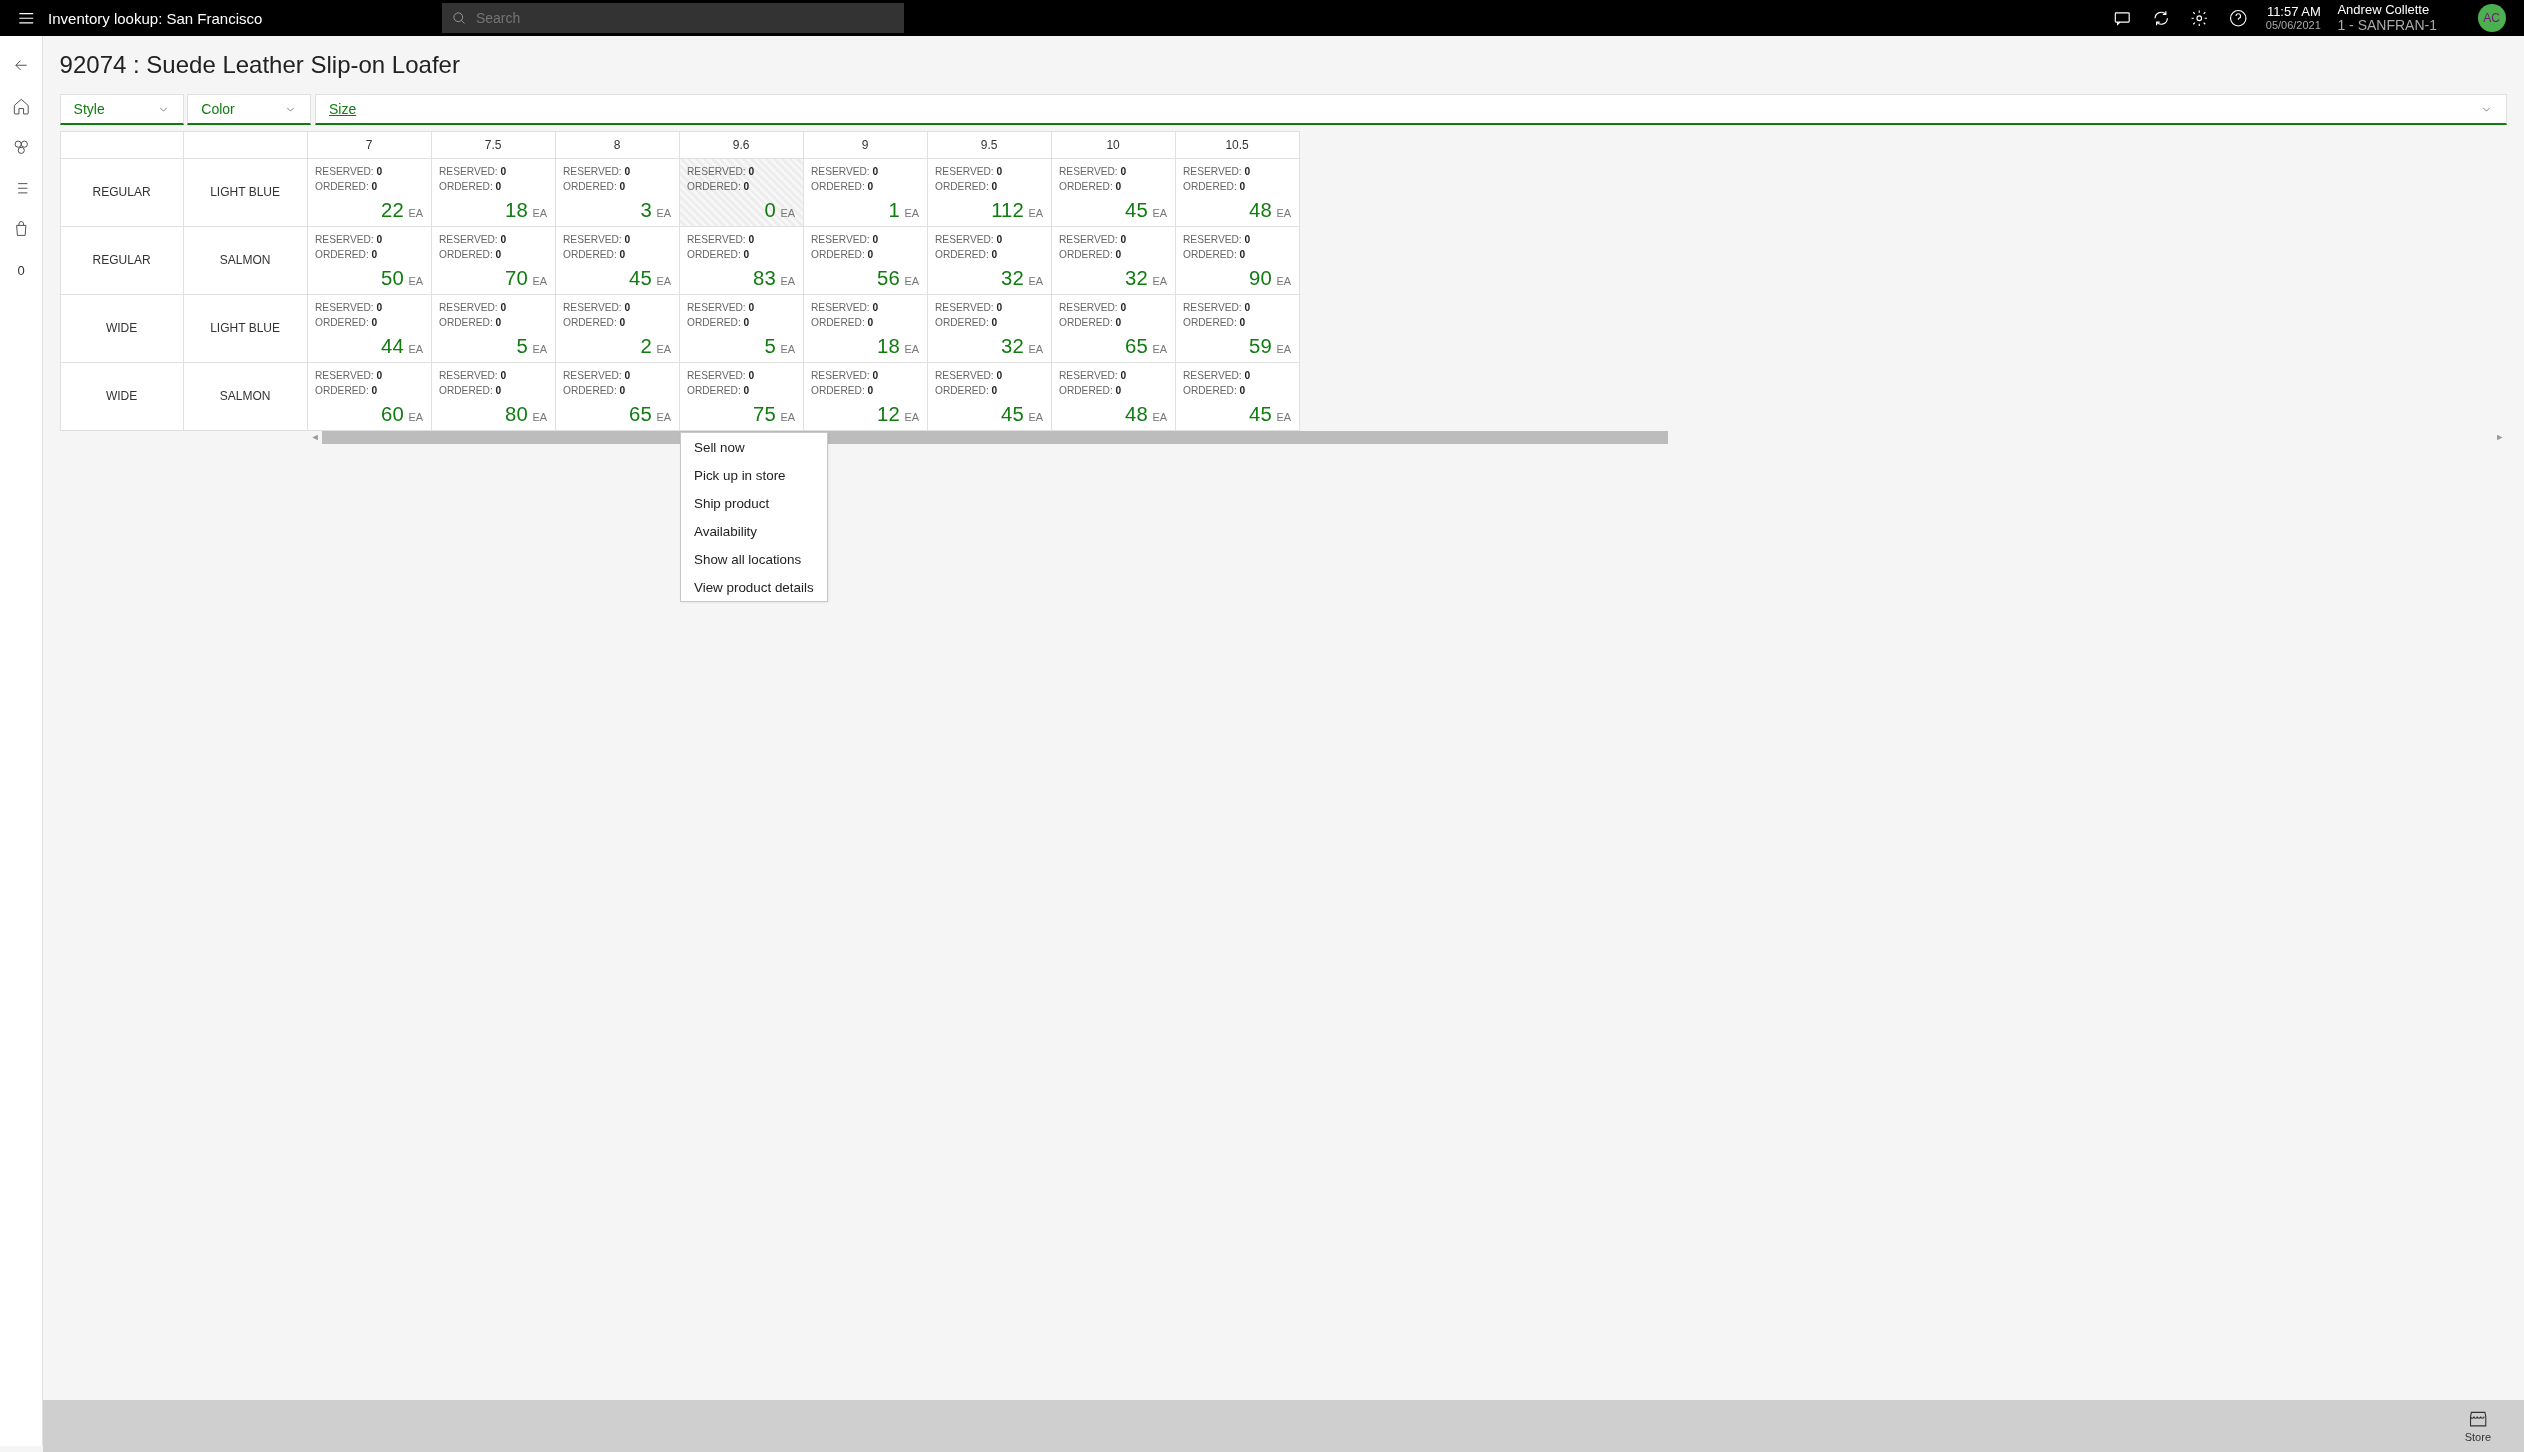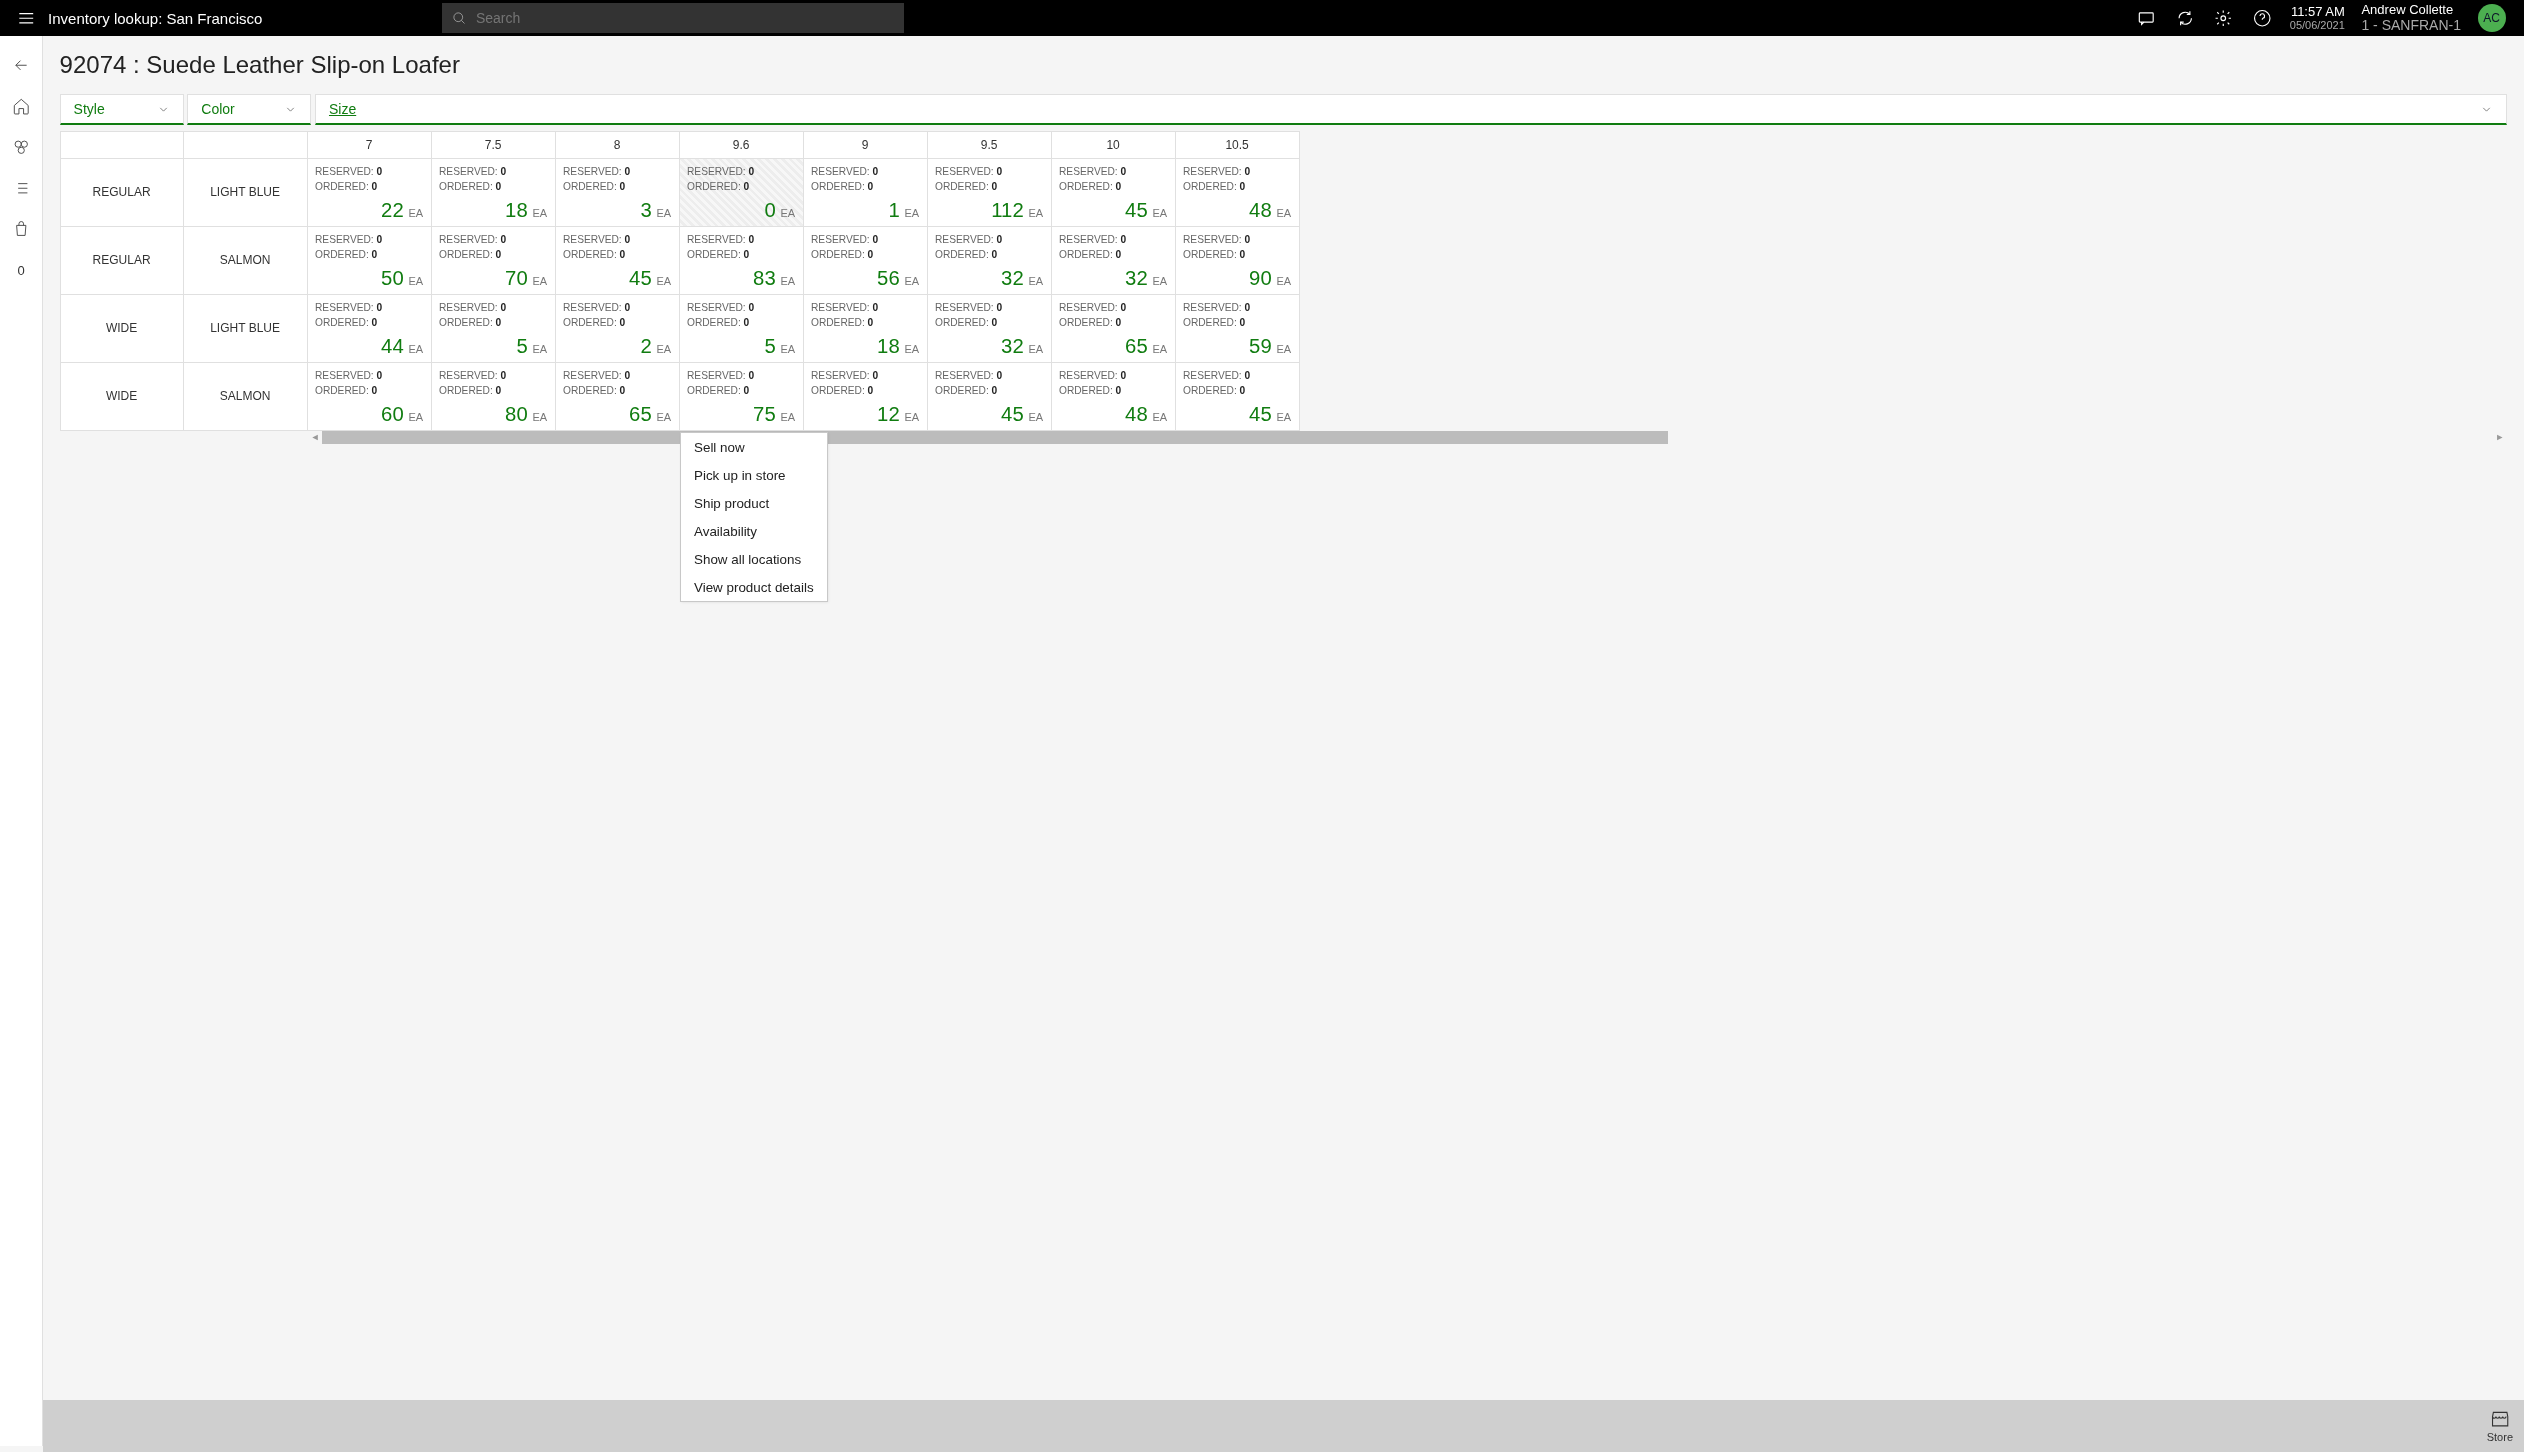--- a/index.html
+++ b/index.html
@@ -41,21 +41,21 @@
   }
   .header-icon svg { width: 18.5px; height: 18.5px; stroke: #fff; fill: none; stroke-width: 1.5; }
   .header-datetime { text-align: right; font-size: 12px; line-height: 1.2; }
   .header-datetime .time { font-size: 13px; }
   .header-datetime .date { color: #aaa; font-size: 11px; }
   .header-user { text-align: left; font-size: 12px; line-height: 1.2; }
   .header-user .name { font-size: 13px; }
   .header-user .store { color: #aaa; font-size: 14px; }
   .avatar {
     width: 28px; height: 28px; border-radius: 50%; background: #4caf50;
-    display: flex; align-items: center; justify-content: center; font-size: 12px; font-weight: 500; color: #0f172a;
+    display: flex; align-items: center; justify-content: center; font-size: 12px; font-weight: 500; color: #701a75; margin-left: 24px;
   }
 
   
   .main-wrapper { display: flex; height: calc(100% - 42px); }
   
   
   .sidebar {
     width: 43px; background: #fff; border-right: 0.9px solid #e0e0e0;
     display: flex; flex-direction: column; align-items: center; padding-top: 9.2px;
     flex-shrink: 0;
@@ -145,21 +145,21 @@
     box-shadow: 0.9px 0.9px 2.8px rgba(0,0,0,0.1);
     z-index: 100;
     min-width: 139px;
   }
   .context-menu-item {
     padding: 6.5px 13px; font-size: 13.4px; color: #222; cursor: pointer; white-space: nowrap;
   }
 
   
   .footer {
-    height: 52px; background: #cfcfcf; display: flex; align-items: center; justify-content: flex-end; padding: 0 11px;
+    height: 52px; background: #cfcfcf; display: flex; align-items: center; justify-content: flex-end; padding: 0 33px;
     position: absolute; bottom: 0; left: 43px; right: 0;
   }
   .footer-btn { display: flex; flex-direction: column; align-items: center; gap: 1.8px; cursor: pointer; color: #333; font-size: 11px; }
   .footer-btn svg { width: 20.3px; height: 20.3px; stroke: #333; fill: none; stroke-width: 1.3; }
 </style>
 </head>
 <body>
 
 <div class="header-bar">
   <div class="hamburger">

